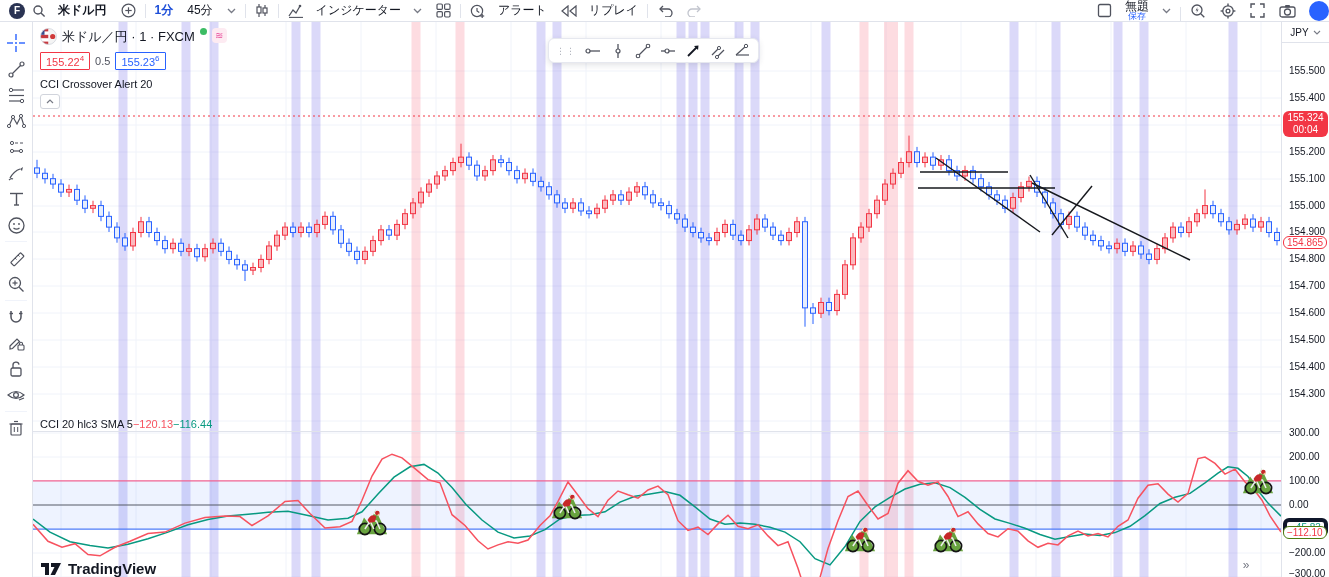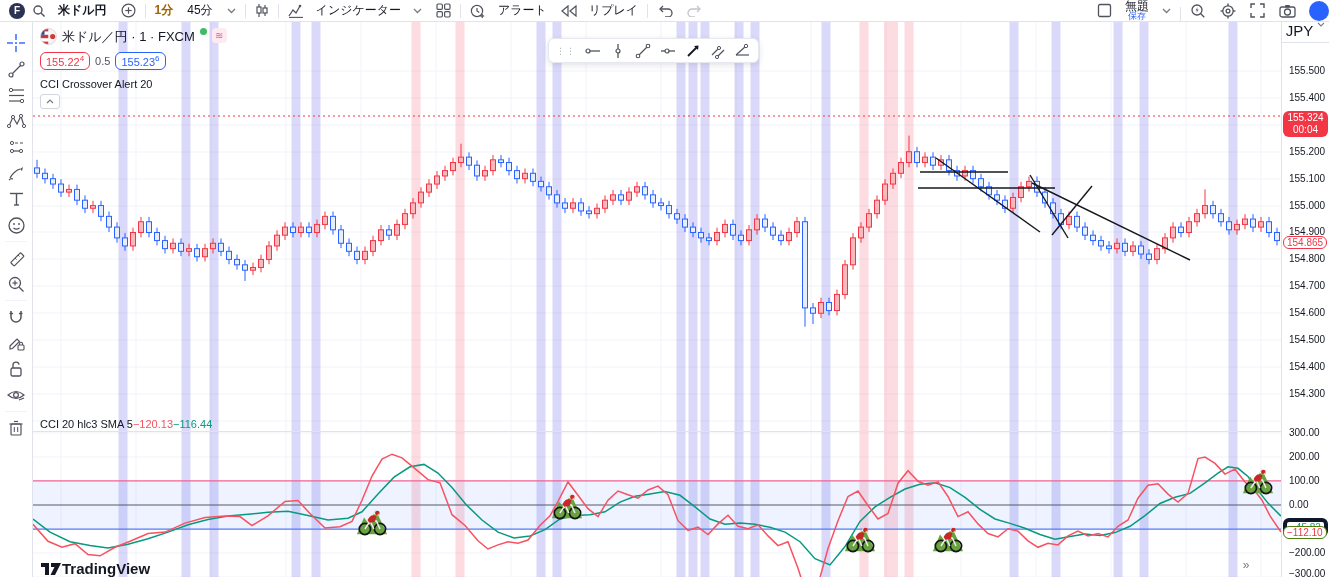--- a/index.html
+++ b/index.html
@@ -14,75 +14,75 @@
           border-bottom:1px solid #e0e3eb;z-index:8;display:flex;align-items:center;
           font-size:12px;}
   .tb-left{display:flex;align-items:center;height:100%;}
   .tb-right{margin-left:auto;display:flex;align-items:flex-end;height:100%;}
   .tb-btn{display:flex;align-items:center;gap:12px;padding:0 7px;height:100%;
           cursor:pointer;color:#131722;white-space:nowrap;}
   .tb-sep{width:1px;height:14px;background:#e0e3eb;margin:0 2px;}
   .avatar{width:16px;height:16px;border-radius:50%;background:#2a3353;color:#fff;
           font-size:10px;font-weight:bold;display:flex;align-items:center;
           justify-content:center;margin-left:9px;}
-  .interval-active{color:#a16207;font-weight:bold;}
+  .interval-active{color:#1d4ed8;font-weight:bold;}
   .tb-icon{display:inline-flex;align-items:center;}
   .redo-dim path{stroke:#c1c4cd;}
   .layout-title{display:flex;flex-direction:column;align-items:center;line-height:10px;padding:0 6px;cursor:pointer;}
   .layout-title .save{font-size:9px;color:#2962ff;}
   .avatar-right{width:20px;height:20px;border-radius:50%;background:#2962ff;margin-left:6px;}
   
   #left-rail{position:absolute;left:0;top:22px;width:33px;height:555px;background:#fff;
              border-right:1px solid #e0e3eb;z-index:7;display:flex;flex-direction:column;
              align-items:center;padding-top:8px;box-sizing:border-box;}
   .rail-btn{width:26px;height:26px;display:flex;align-items:center;justify-content:center;
             cursor:pointer;color:#50535e;}
   .rail-sep{width:22px;height:1px;background:#f0f3fa;margin:3px 0;}
   
   #price-axis{position:absolute;right:0;top:22px;width:47px;height:555px;background:#fff;
               border-left:1px solid #e0e3eb;z-index:7;font-size:10px;color:#131722;}
-  #axis-head{height:20px;border-bottom:1px solid #e0e3eb;display:flex;align-items:flex-start;
-             justify-content:center;gap:4px;font-size:15px;cursor:pointer;}
+  #axis-head{height:20px;border-bottom:1px solid #e0e3eb;display:flex;align-items:center;
+             justify-content:center;gap:4px;font-size:10px;cursor:pointer;}
   .axis-label{position:absolute;left:7px;white-space:nowrap;}
   #price-badge{position:absolute;left:1px;top:89px;width:45px;background:#f23645;color:#fff;
                border-radius:6px;text-align:center;font-size:10px;line-height:12px;
                padding:1px 0;z-index:2;}
   .outline-badge{position:absolute;left:1px;background:#fff;border-radius:6px;font-size:10px;
                  line-height:11px;padding:0 3px;z-index:2;}
   #bid-badge{top:214px;border:1px solid #f23645;color:#f23645;}
   #cci-badge-green{top:488px;border:4px solid #0f172a;color:#089981;margin-top:8px;}
   #cci-badge-red{top:504px;border:1px solid #4d7c0f;color:#f23645;}
   
   #legend{position:absolute;left:40px;top:28px;z-index:5;}
   .sym-row{display:flex;align-items:flex-start;gap:5px;font-size:13px;}
   .status-dot{width:7px;height:7px;border-radius:50%;background:#3cbc64;}
   .alert-chip{width:15px;height:15px;border-radius:4px;background:#fdebf2;color:#e9519e;
               font-size:10px;display:flex;align-items:center;justify-content:center;}
   .spread-row{display:flex;align-items:center;gap:5px;margin-top:6px;font-size:11px;color:#50535e;}
-  .px-box{border-radius:6px;padding:1px 5px;font-size:11px;background:#fff;}
+  .px-box{border-radius:1px;padding:1px 5px;font-size:11px;background:#fff;}
   .px-box sup{font-size:8px;}
   .bid-box{border:1px solid #f23645;color:#f23645;}
   .ask-box{border:1px solid #2962ff;color:#2962ff;}
   .ind-row{margin-top:8px;font-size:11px;color:#131722;}
   #collapse-btn{margin-top:4px;width:18px;height:13px;border:1px solid #d1d4dc;border-radius:3px;
                 display:flex;align-items:center;justify-content:center;color:#787b86;
                 background:#fff;cursor:pointer;}
   #cci-legend{position:absolute;left:40px;top:418px;z-index:5;font-size:11px;display:flex;}
   .cci-red{color:#f7525f;} .cci-teal{color:#089981;}
   
   #float-bar{position:absolute;left:548px;top:38px;z-index:9;background:#fff;
              border:1px solid #e6e8ef;border-radius:6px;box-shadow:0 2px 6px rgba(40,50,70,.14);
              display:flex;align-items:center;height:23px;padding:0 3px;}
   .fb-handle{color:#b2b5be;padding:0 4px;cursor:grab;font-size:9px;letter-spacing:1px;}
   .fb-btn{width:25px;height:21px;display:flex;align-items:center;justify-content:center;
           cursor:pointer;color:#50535e;border-radius:3px;}
   .fb-btn.sel{color:#131722;}
   
   #tv-logo{position:absolute;left:40px;top:560px;z-index:5;display:flex;align-items:center;
-           font-size:15px;font-weight:bold;color:#131722;}
+           gap:6px;font-size:15px;font-weight:bold;color:#131722;}
   #panel-collapse{position:absolute;left:1236px;top:557px;z-index:6;width:20px;height:16px;
                   color:#787b86;font-size:12px;display:flex;align-items:center;
                   justify-content:center;cursor:pointer;}
   #pane-sep{position:absolute;left:33px;top:431px;width:1249px;height:1px;background:#e0e3eb;z-index:4;}
 </style>
 </head>
 <body>
 
 <svg id="chart-svg" width="1329" height="577">
   <defs>

